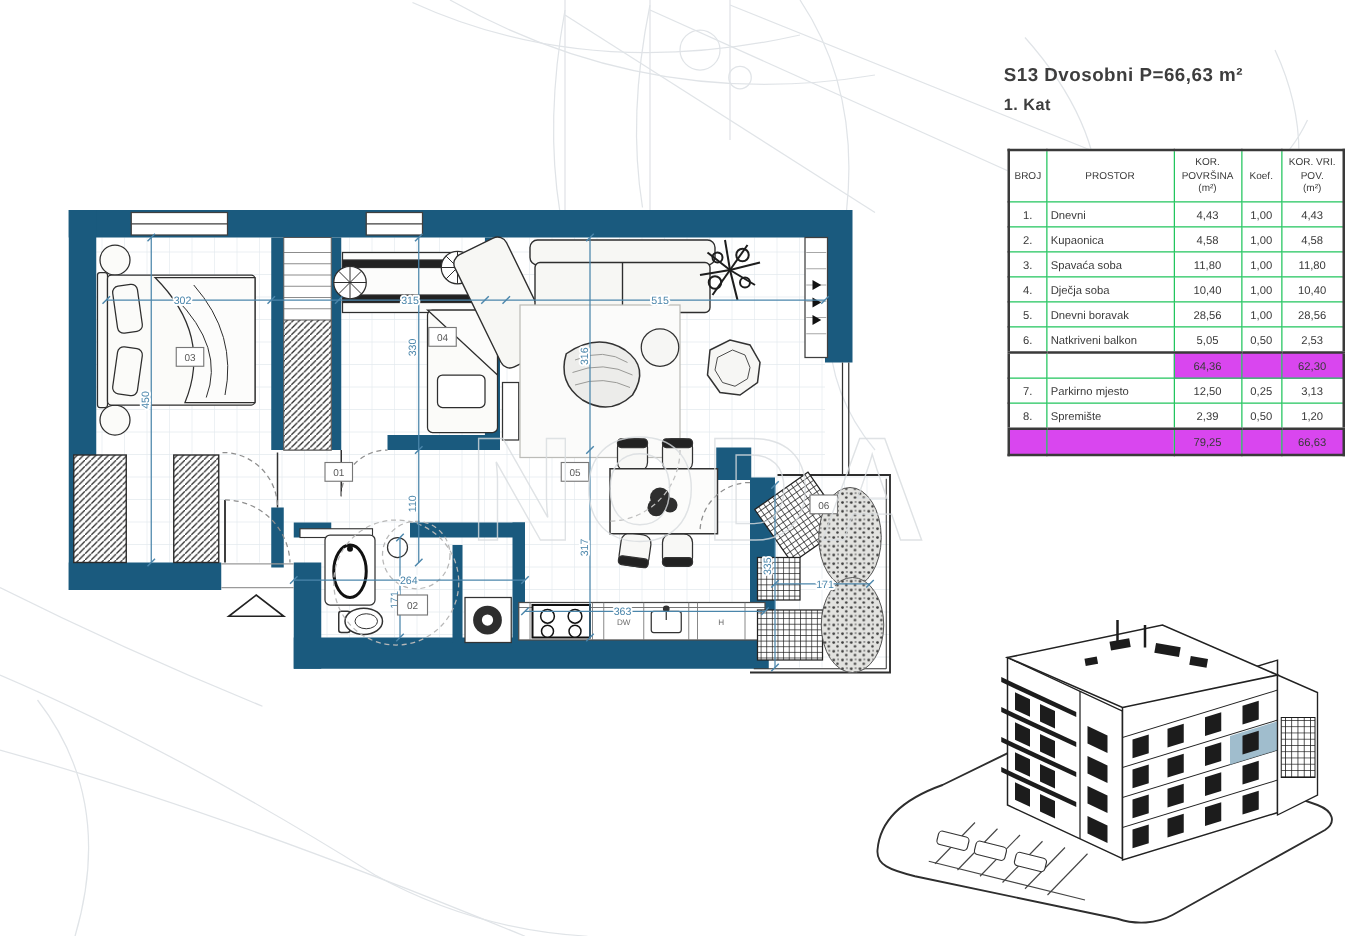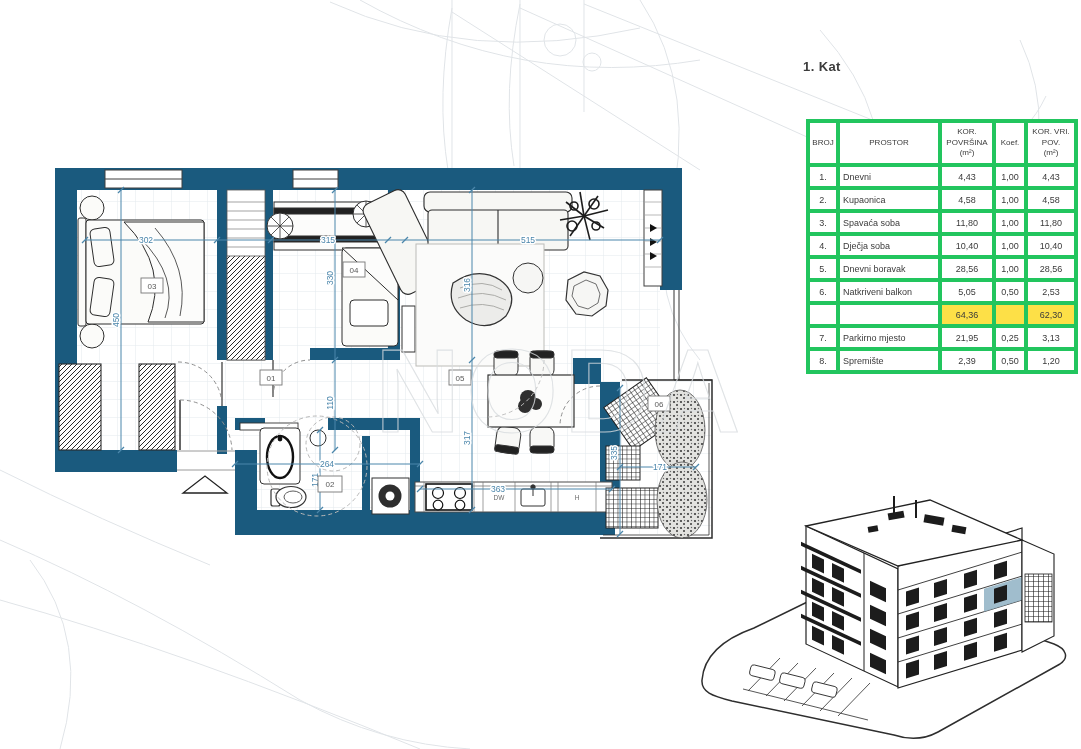--- a/index.html
+++ b/index.html
@@ -10,31 +10,31 @@
     color:#3f3f3f;
   }
   .layer{position:absolute;}
   
   #title-block{left:803px;top:52px;z-index:5;}
   #title-block .t1{font-size:15px;font-weight:700;letter-spacing:.4px;color:#3d3d3d;}
   #title-block .t2{font-size:13px;font-weight:700;letter-spacing:.4px;color:#3d3d3d;margin-top:7px;}
   
   #table-wrap{left:806px;top:119px;z-index:5;}
   table.rooms{border-collapse:collapse;border:2px solid #3a3a3a;background:#fff;}
-  table.rooms th,table.rooms td{border:4px solid #22c55e;}
+  table.rooms th,table.rooms td{border:1px solid #22c55e;}
   table.rooms th{
     font-size:8px;font-weight:400;color:#3a3a3a;line-height:1.3;
     white-space:pre-line;text-align:center;padding:3px 1px;height:34px;vertical-align:middle;
   }
   table.rooms td{
     font-size:9px;color:#3a3a3a;height:17px;padding:1px 3px;text-align:center;vertical-align:middle;
   }
   table.rooms td:nth-child(2){text-align:left;}
   table.rooms tr.subtotal td,table.rooms tr.total td{border-top:2px solid #3a3a3a;}
-  table.rooms td.hl{background:#fde047;margin-left:12px;}
+  table.rooms td.hl{background:#d946ef;margin-left:12px;}
   
   #bg-sketch{left:0;top:0;z-index:1;}
   #plan-svg{left:28px;top:148px;z-index:2;}
   #wm-svg{left:0;top:0;z-index:3;pointer-events:none;}
   #building-svg{left:688px;top:486px;z-index:2;}
   svg{font-family:"Liberation Sans",sans-serif;}
   .dimtxt{fill:#4b86ab;font-size:8.5px;paint-order:stroke;stroke:#ffffff;stroke-width:3px;stroke-linejoin:round;text-anchor:middle;}
   .roomtxt{fill:#5a5a5a;font-size:8px;text-anchor:middle;}
   .appl{fill:#6a6a6a;font-size:6.5px;text-anchor:middle;}
 </style>
@@ -425,20 +425,21 @@
     <text class="roomtxt" x="432" y="233">05</text>
     <text class="roomtxt" x="631" y="259">06</text>
   </g>
 </svg>
 
 <svg id="wm-svg" class="layer" width="1081" height="749">
   <text x="375" y="432" font-size="118" font-weight="700" letter-spacing="6" fill="none" stroke="#d8dcdf" stroke-width="1.1" opacity="0.8">NODA</text>
 </svg>
 
 <div id="title-block" class="layer">
+  <div class="t1">S13 Dvosobni  P=66,63 m²</div>
   <div class="t2">1. Kat</div>
 </div>
 
 <div id="table-wrap" class="layer">
   <table class="rooms">
     <colgroup>
       <col style="width:30px">
         <col style="width:102px">
         <col style="width:54px">
         <col style="width:32px">
@@ -503,30 +504,37 @@
         <tr class="subtotal">
           <td></td>
           <td></td>
           <td class="hl">64,36</td>
           <td class="hl"></td>
           <td class="hl">62,30</td>
         </tr>
         <tr class="data">
           <td>7.</td>
           <td>Parkirno mjesto</td>
-          <td>21,95</td>
+          <td>12,50</td>
           <td>0,25</td>
           <td>3,13</td>
         </tr>
         <tr class="data">
           <td>8.</td>
           <td>Spremište</td>
           <td>2,39</td>
           <td>0,50</td>
           <td>1,20</td>
+        </tr>
+        <tr class="total">
+          <td class="hl"></td>
+          <td class="hl"></td>
+          <td class="hl">79,25</td>
+          <td class="hl"></td>
+          <td class="hl">66,63</td>
         </tr>
       </tbody>
   </table>
 </div>
 
 <svg id="building-svg" class="layer" width="393" height="263" viewBox="0 0 393 263">
   <defs>
     <pattern id="bgrid" width="5" height="5" patternUnits="userSpaceOnUse">
       <rect width="5" height="5" fill="#ffffff"></rect>
       <path d="M0,0 H5 M0,0 V5" stroke="#1a1a1a" stroke-width="1.2"></path>

